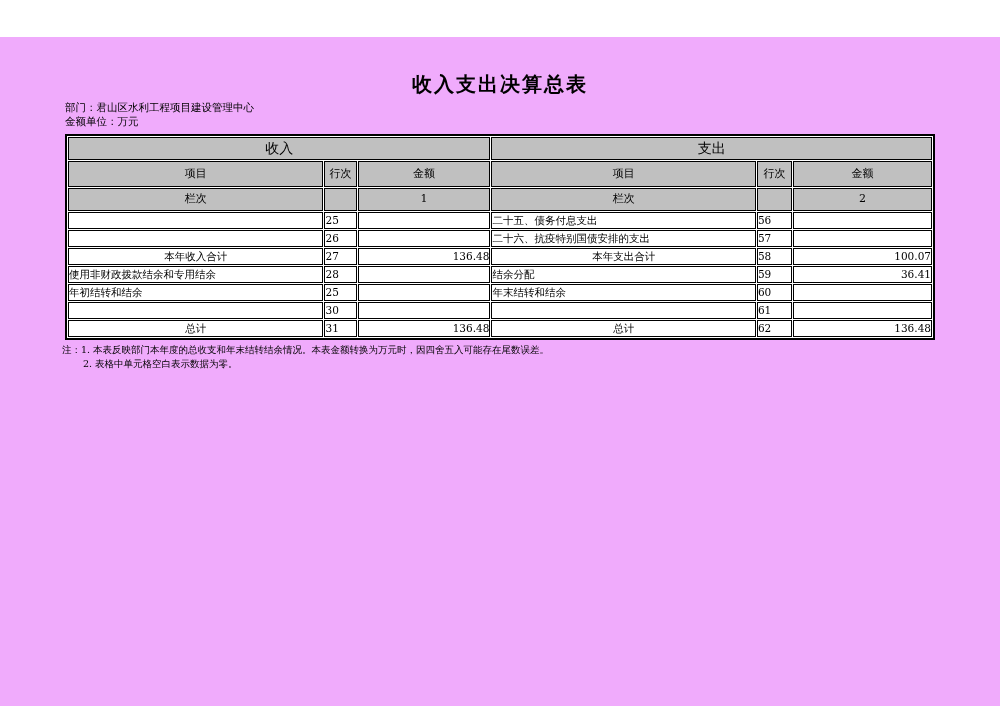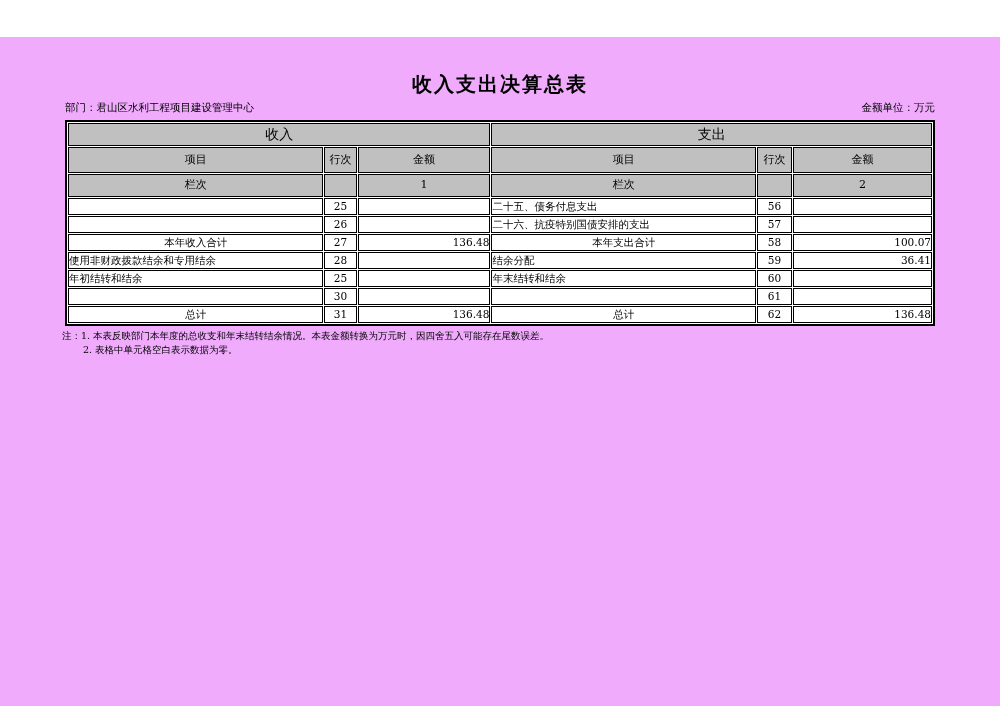--- a/index.html
+++ b/index.html
@@ -27,20 +27,21 @@
   .sheet-label {
     margin: 8px 65px 0 0;
     text-align: right;
     font-size: 10.5px;
   }
   .meta-row {
     display: flex;
     justify-content: space-between;
     margin: 3px 65px 5px 65px;
     font-size: 10.5px;
+    flex-direction: column;
   }
   table.acct {
     width: 870px;
     margin: 0 auto;
     table-layout: fixed;
     border-collapse: separate;
     border-spacing: 1px;
     border: 2px solid #000;
     background: #ffffff;
   }
@@ -56,21 +57,21 @@
   td.hdr {
     background: #c0c0c0;
     text-align: center;
   }
   tr.hrow1 td { height: 21px; font-size: 14px; }
   tr.hrow2 td { height: 24px; font-size: 11px; }
   tr.hrow3 td { height: 21px; font-size: 11px; }
   tr.drow td { height: 15px; }
   td.item { text-align: left; padding-left: 2px; }
   td.item.center { text-align: center; padding-left: 0; }
-  td.rowno { text-align: center; }
+  td.rowno { }
   td.amt { text-align: right; padding-right: 3px; }
   .notes {
     width: 876px;
     margin: 3px auto 0 auto;
     font-size: 9.5px;
     line-height: 1.45;
   }
   .notes .note-line2 { padding-left: 21px; }
 </style>
 </head>

